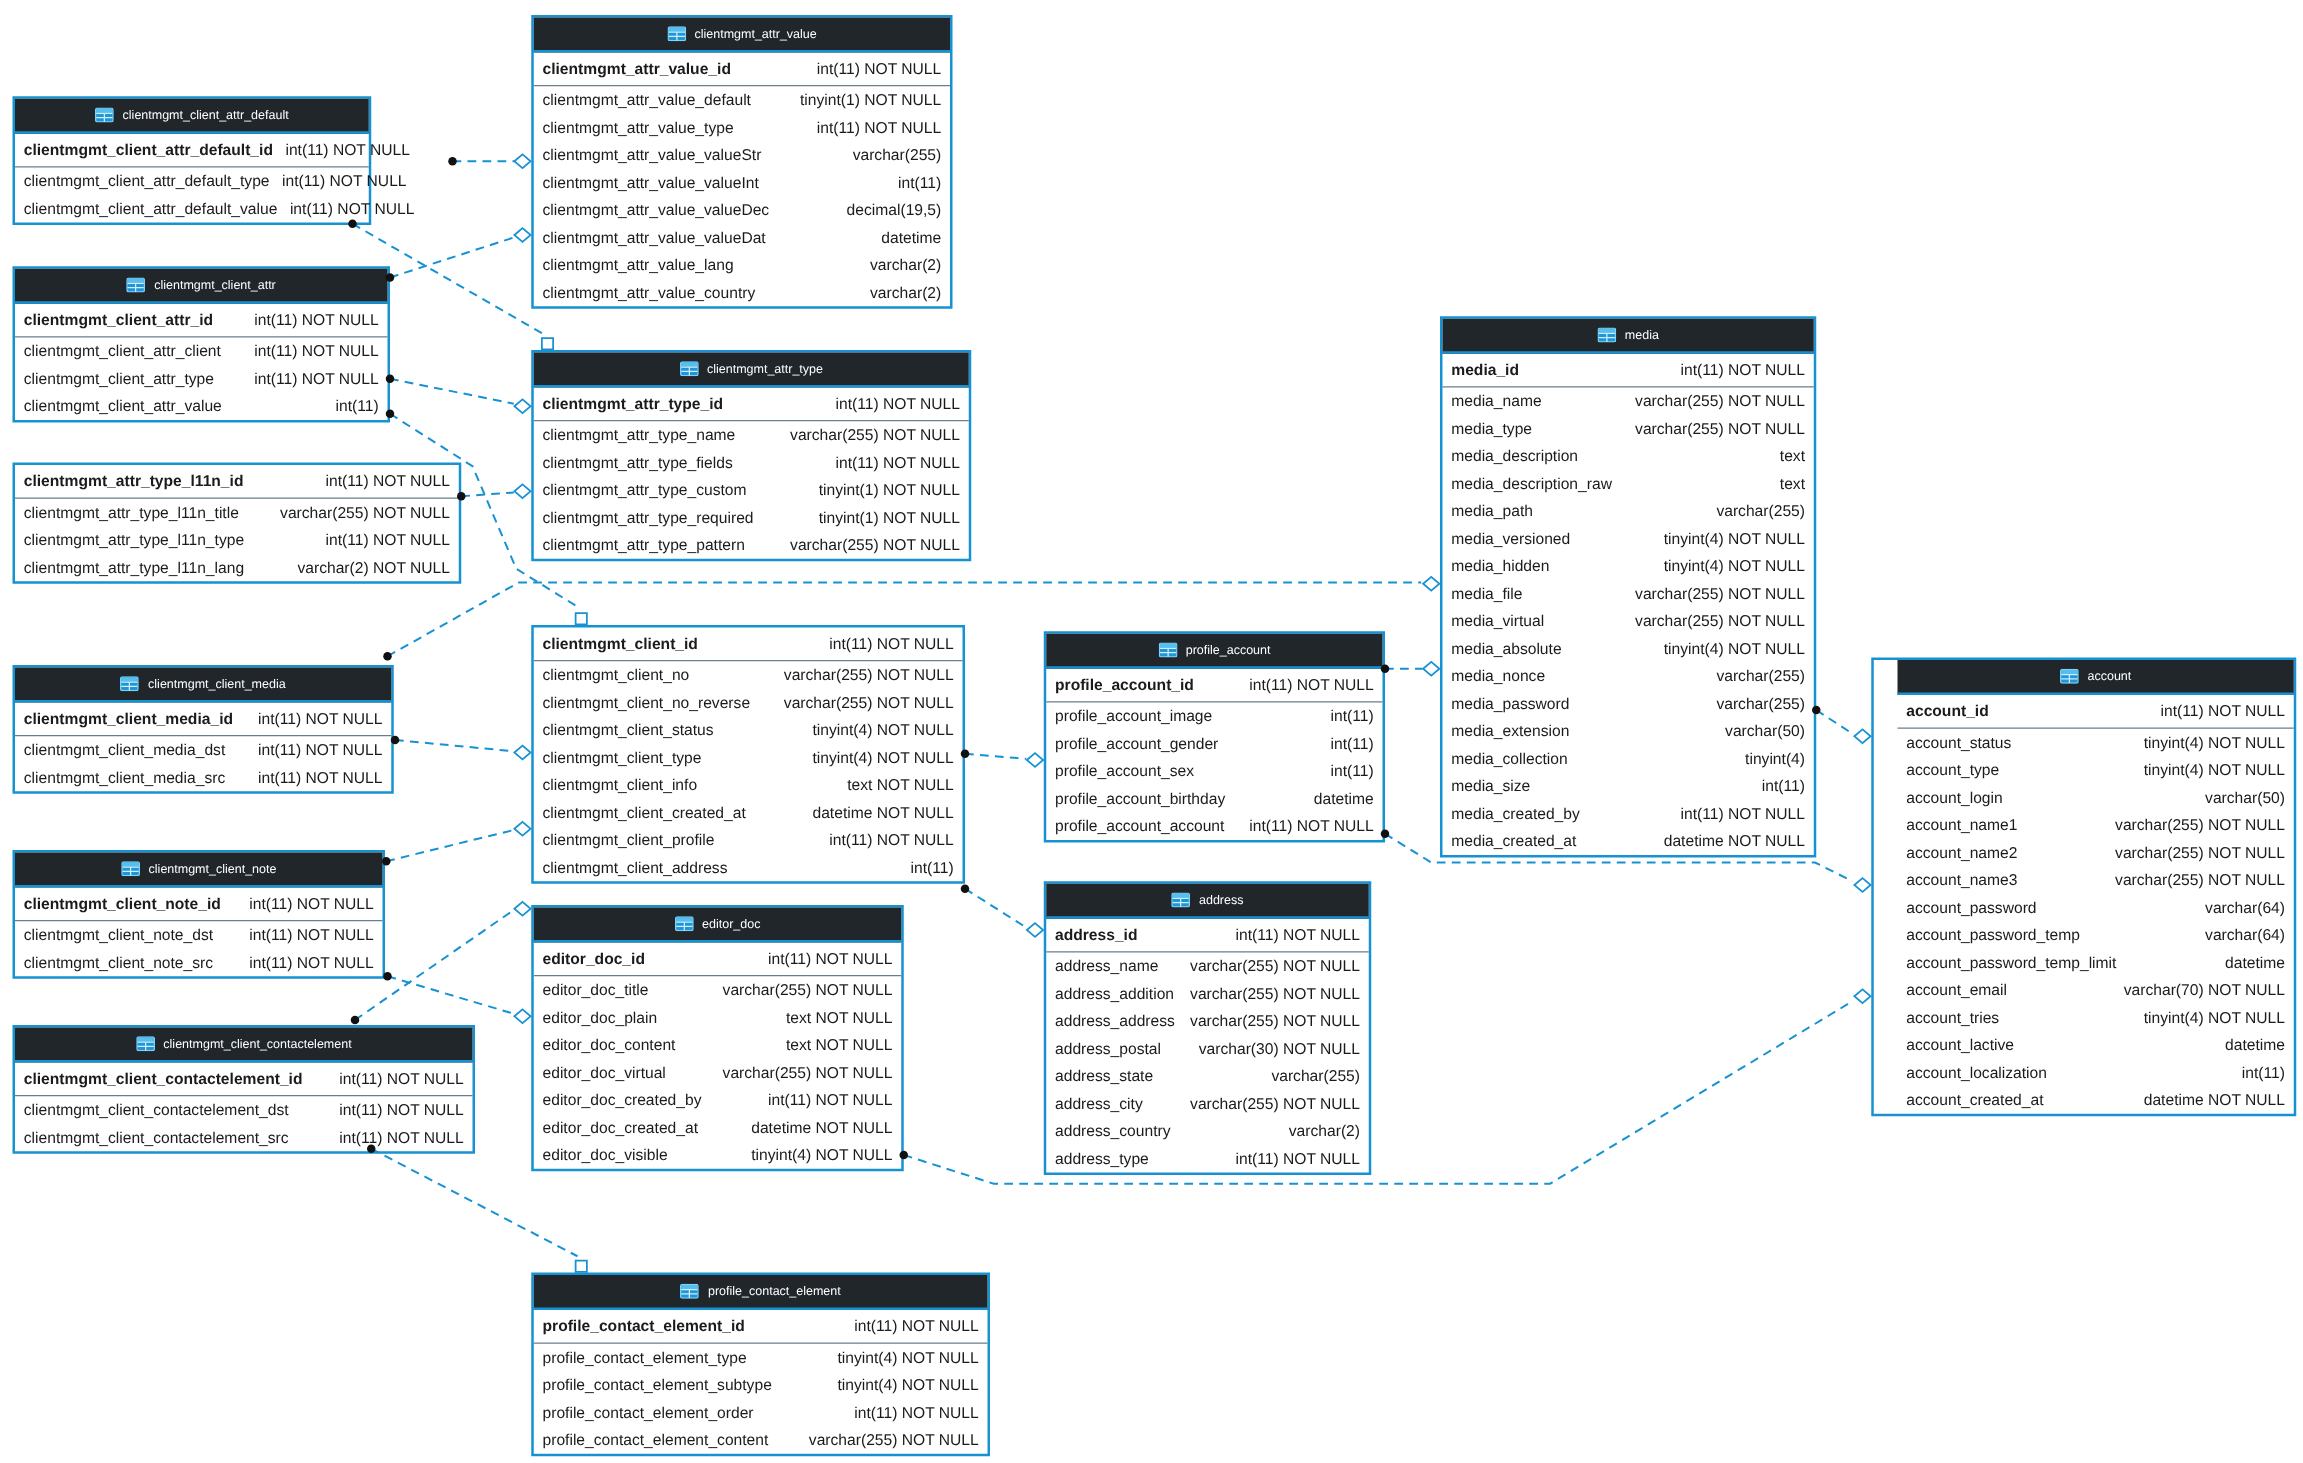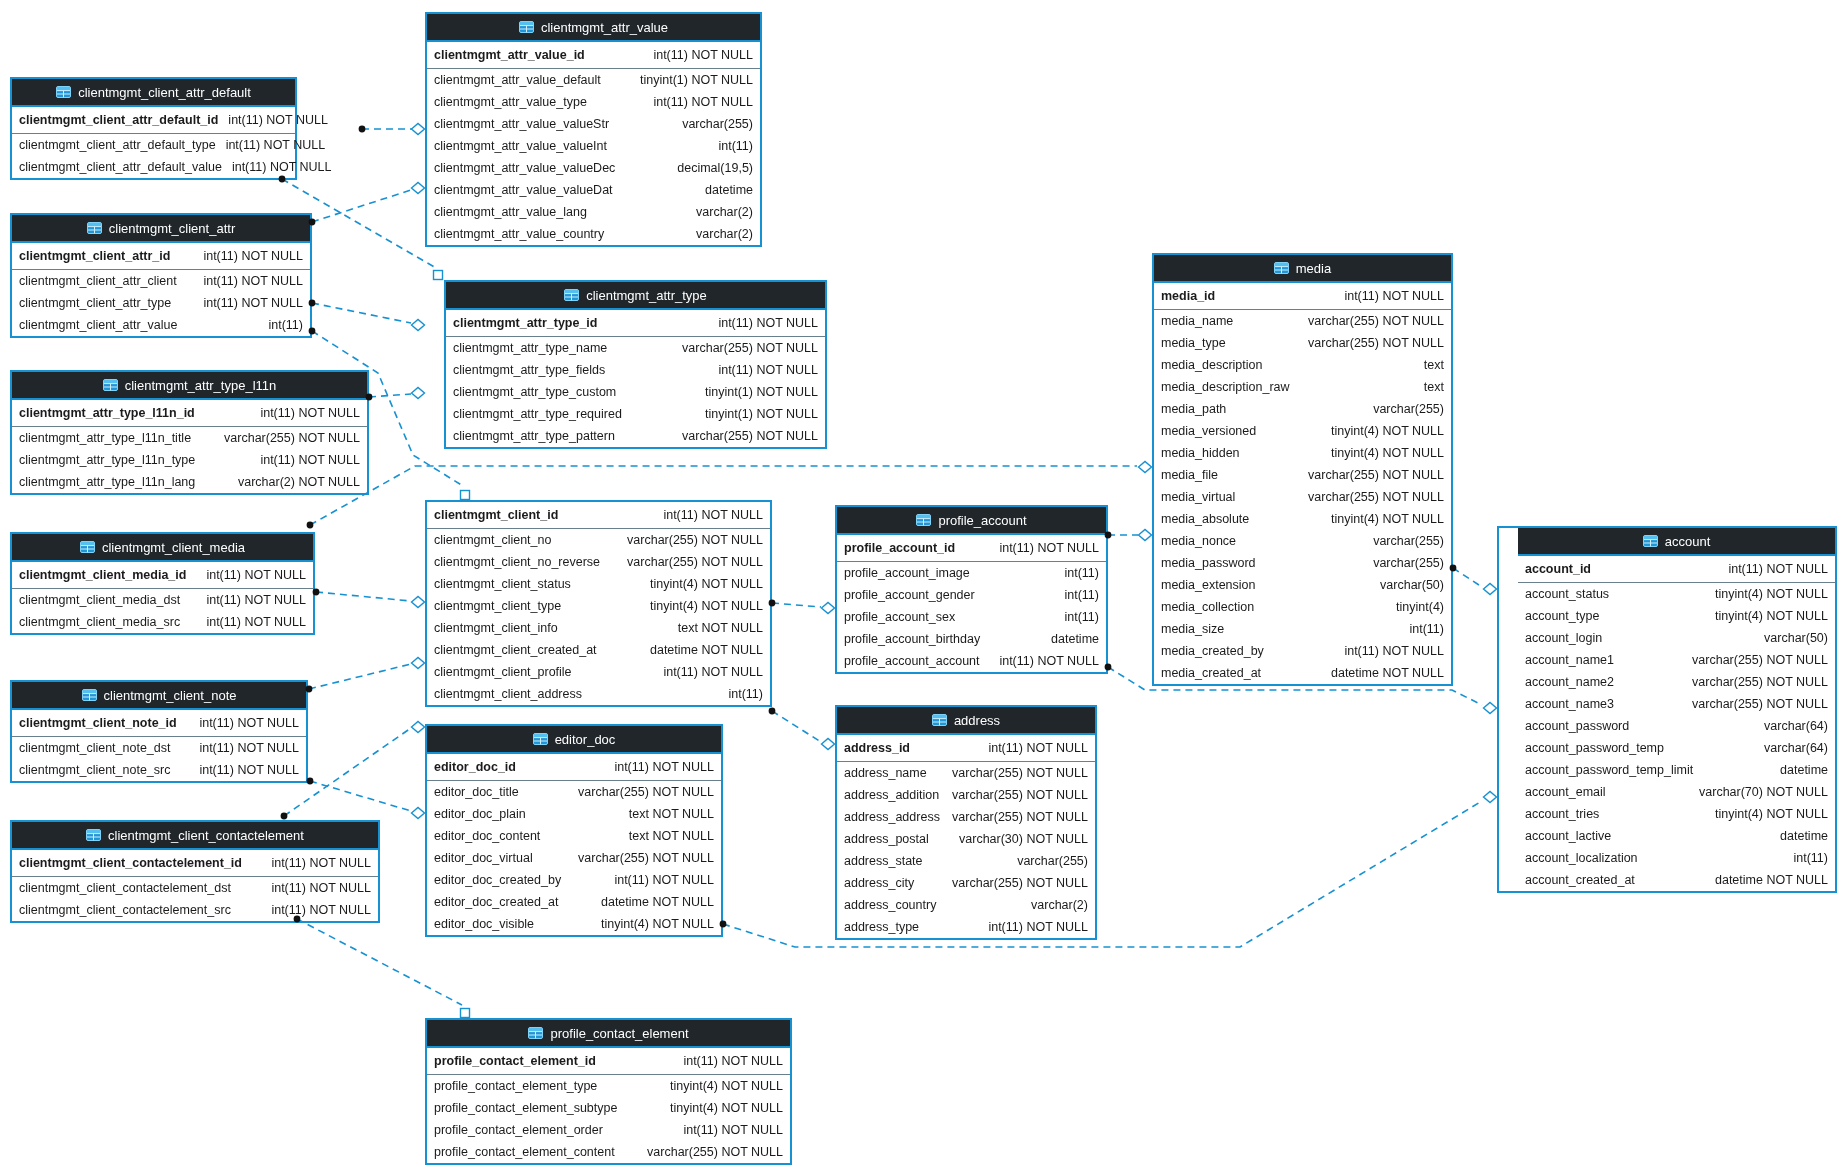--- a/index.html
+++ b/index.html
@@ -8,21 +8,21 @@
     font-family:"Liberation Sans", sans-serif;background:#ffffff;
   }
   #connector-layer{position:absolute;left:0;top:0;z-index:5;pointer-events:none;}
   .db-table{
     position:absolute;z-index:2;background:#ffffff;
     border:2px solid #1691d2;box-sizing:border-box;
   }
   .tbl-header{
     height:26px;background:#21262b;color:#ffffff;
     display:flex;align-items:center;justify-content:center;gap:7px;
-    font-size:13px;border-bottom:2px solid #1691d2;white-space:nowrap;
+    font-size:10px;border-bottom:2px solid #1691d2;white-space:nowrap;
   }
   .tbl-header .ticon{flex:0 0 auto;display:block;}
   .row{
     display:flex;align-items:center;height:22px;padding:0 7px;
     font-size:12.5px;color:#1b1b1b;white-space:nowrap;
   }
   .pk-row{height:26px;border-bottom:1px solid #6a7f8c;}
   .pk-row .col-name{font-weight:bold;}
   .col-name{white-space:nowrap;}
   .col-type{margin-left:auto;padding-left:10px;white-space:nowrap;text-align:right;}
@@ -223,30 +223,20 @@
     <span class="col-name">clientmgmt_client_attr_type</span>
     <span class="col-type">int(11) NOT NULL</span>
   </div>
         <div class="row">
     <span class="col-name">clientmgmt_client_attr_value</span>
     <span class="col-type">int(11)</span>
   </div>
       </div>
   </div>
     <div class="db-table" style="left: 10px; top: 370px; width: 359px;">
-    <div class="tbl-header">
-      <svg class="ticon" width="15" height="12" viewBox="0 0 15 12">
-        <rect x="0.5" y="0.5" width="14" height="11" rx="1.5" fill="#2196d6" stroke="#7fd2f7"></rect>
-        <rect x="1" y="1" width="13" height="3.2" fill="#55c0ef"></rect>
-        <line x1="1" y1="4.6" x2="14" y2="4.6" stroke="#cdeefb" stroke-width="1"></line>
-        <line x1="1" y1="8" x2="14" y2="8" stroke="#cdeefb" stroke-width="1"></line>
-        <line x1="7.5" y1="4.6" x2="7.5" y2="11.3" stroke="#cdeefb" stroke-width="1"></line>
-      </svg>
-      <span class="tbl-title">clientmgmt_attr_type_l11n</span>
-    </div>
     <div class="row pk-row">
       <span class="col-name">clientmgmt_attr_type_l11n_id</span>
       <span class="col-type">int(11) NOT NULL</span>
     </div>
     <div class="tbl-rows">
         <div class="row">
     <span class="col-name">clientmgmt_attr_type_l11n_title</span>
     <span class="col-type">varchar(255) NOT NULL</span>
   </div>
         <div class="row">
@@ -330,21 +320,21 @@
         <div class="row">
     <span class="col-name">clientmgmt_client_contactelement_dst</span>
     <span class="col-type">int(11) NOT NULL</span>
   </div>
         <div class="row">
     <span class="col-name">clientmgmt_client_contactelement_src</span>
     <span class="col-type">int(11) NOT NULL</span>
   </div>
       </div>
   </div>
-    <div class="db-table" style="left: 444px; top: 280px; width: 383px;">
+    <div class="db-table" style="left: 425px; top: 280px; width: 352px;">
     <div class="tbl-header">
       <svg class="ticon" width="15" height="12" viewBox="0 0 15 12">
         <rect x="0.5" y="0.5" width="14" height="11" rx="1.5" fill="#2196d6" stroke="#7fd2f7"></rect>
         <rect x="1" y="1" width="13" height="3.2" fill="#55c0ef"></rect>
         <line x1="1" y1="4.6" x2="14" y2="4.6" stroke="#cdeefb" stroke-width="1"></line>
         <line x1="1" y1="8" x2="14" y2="8" stroke="#cdeefb" stroke-width="1"></line>
         <line x1="7.5" y1="4.6" x2="7.5" y2="11.3" stroke="#cdeefb" stroke-width="1"></line>
       </svg>
       <span class="tbl-title">clientmgmt_attr_type</span>
     </div>

